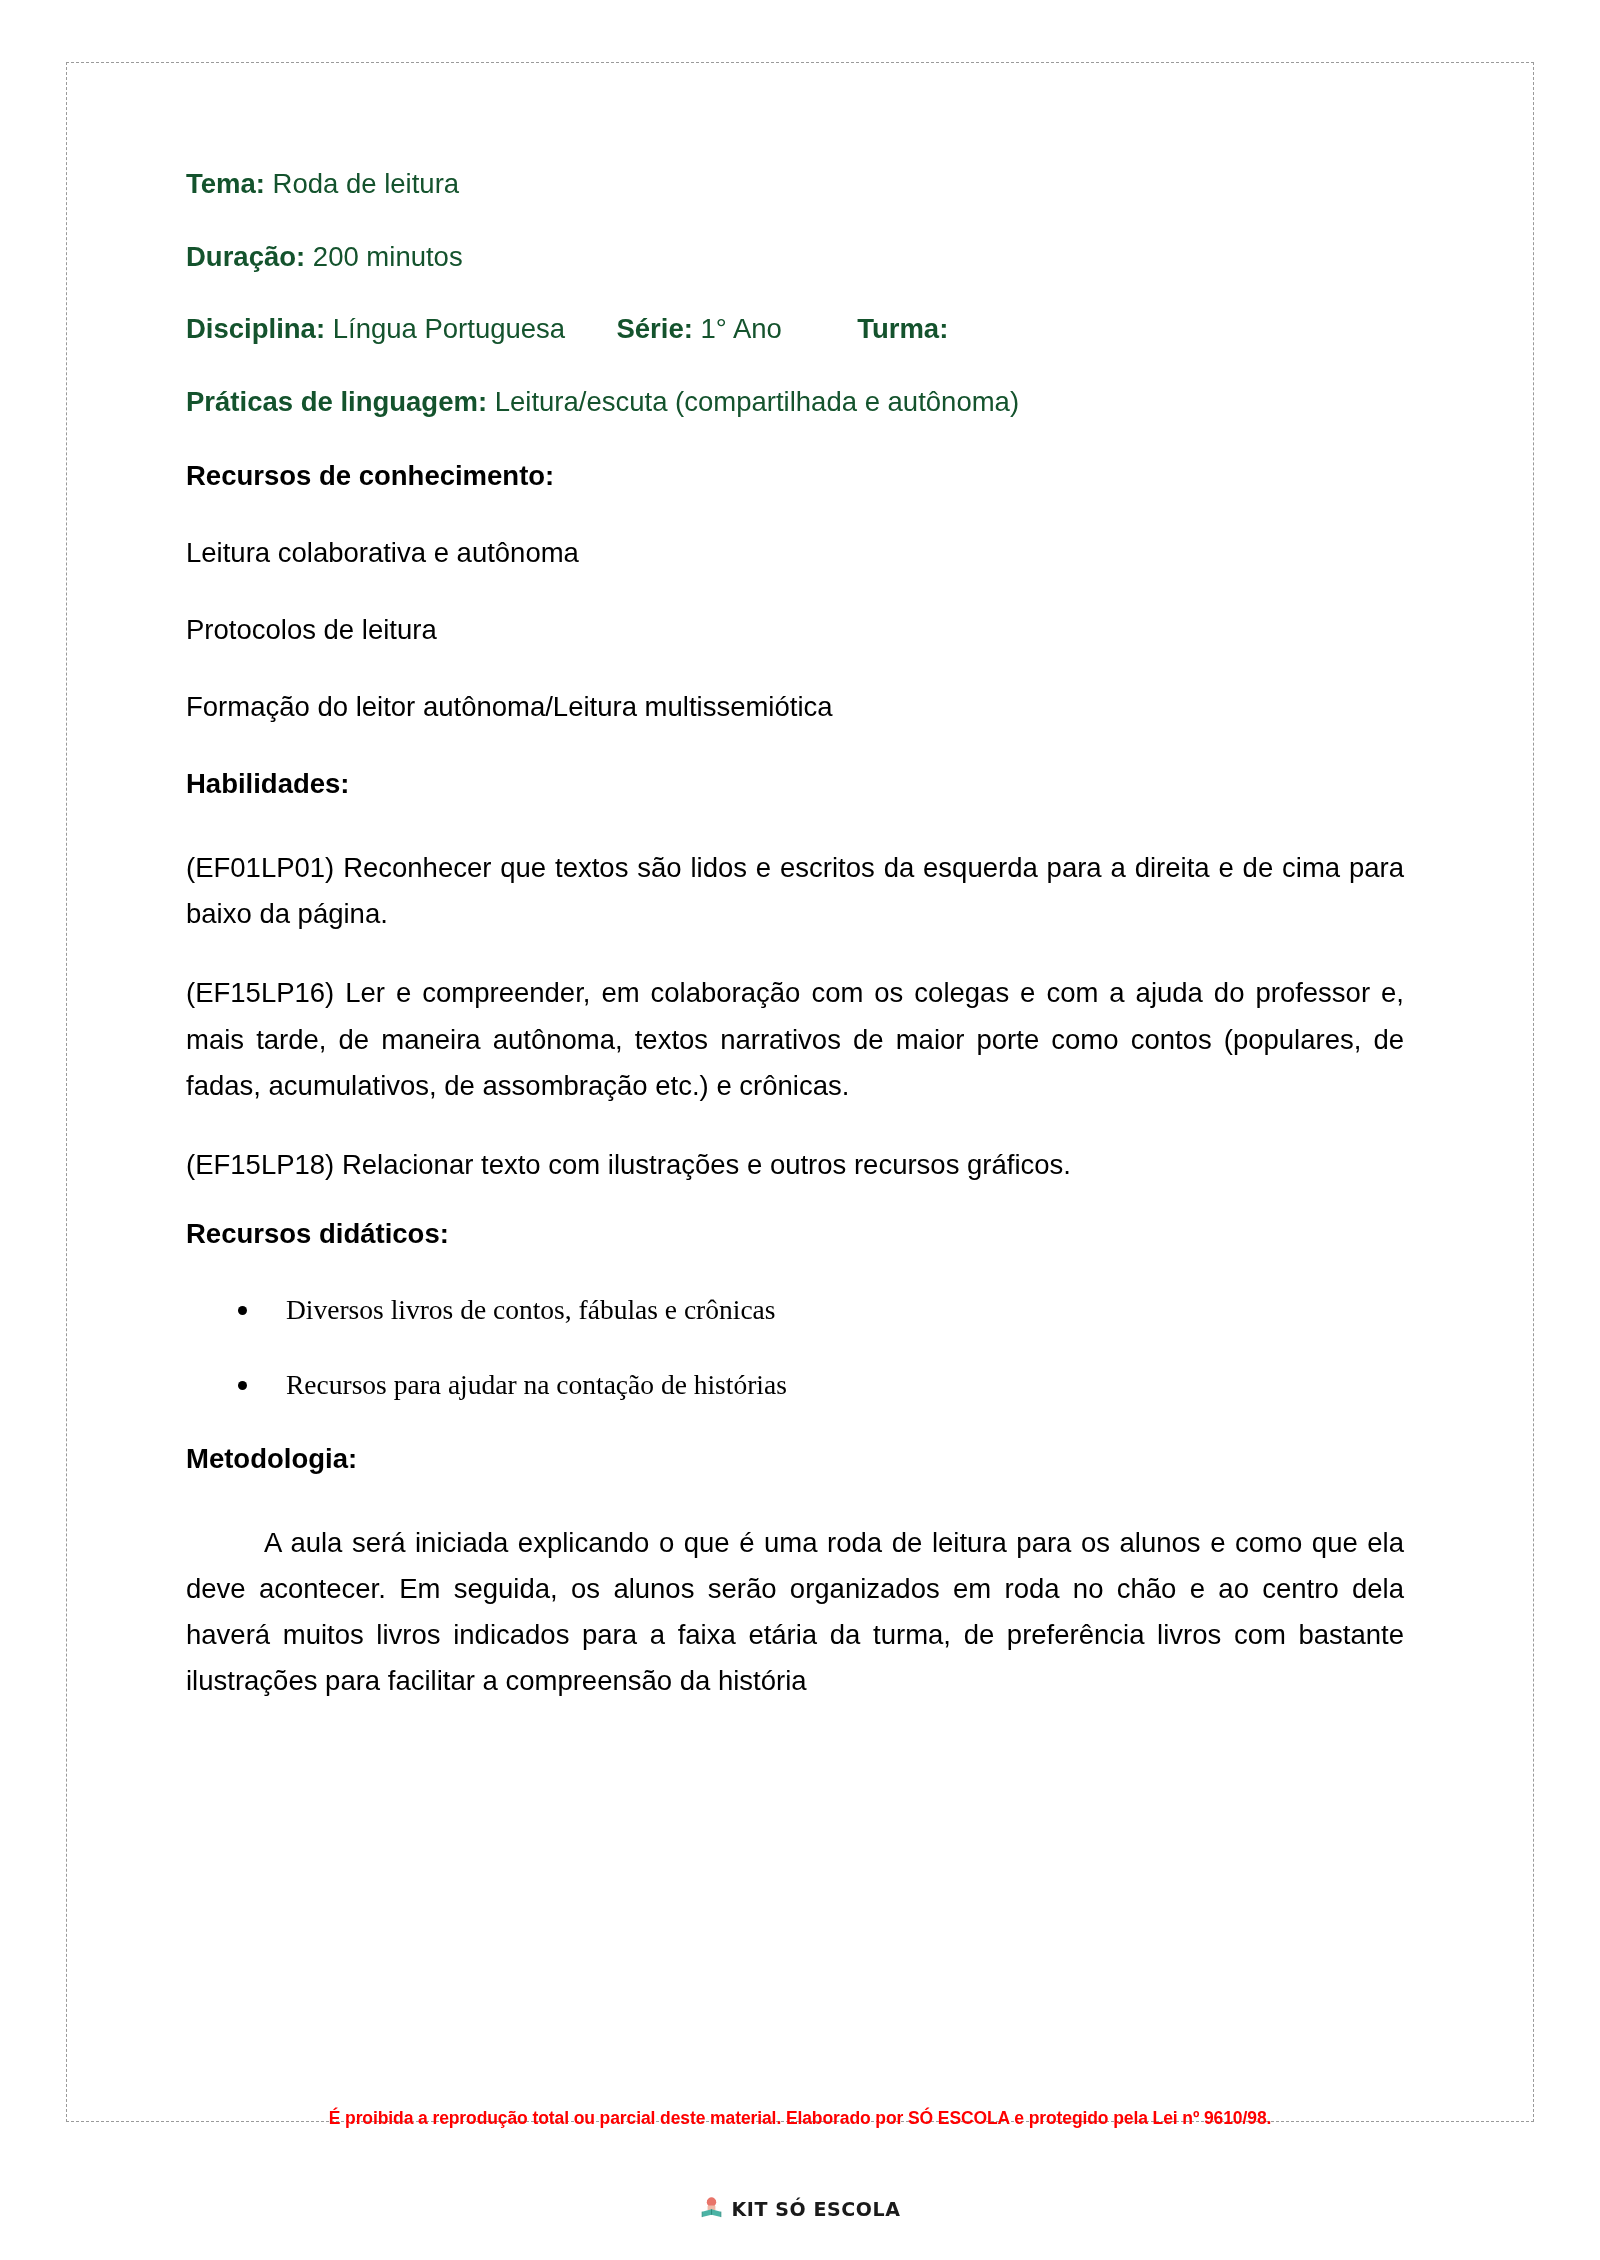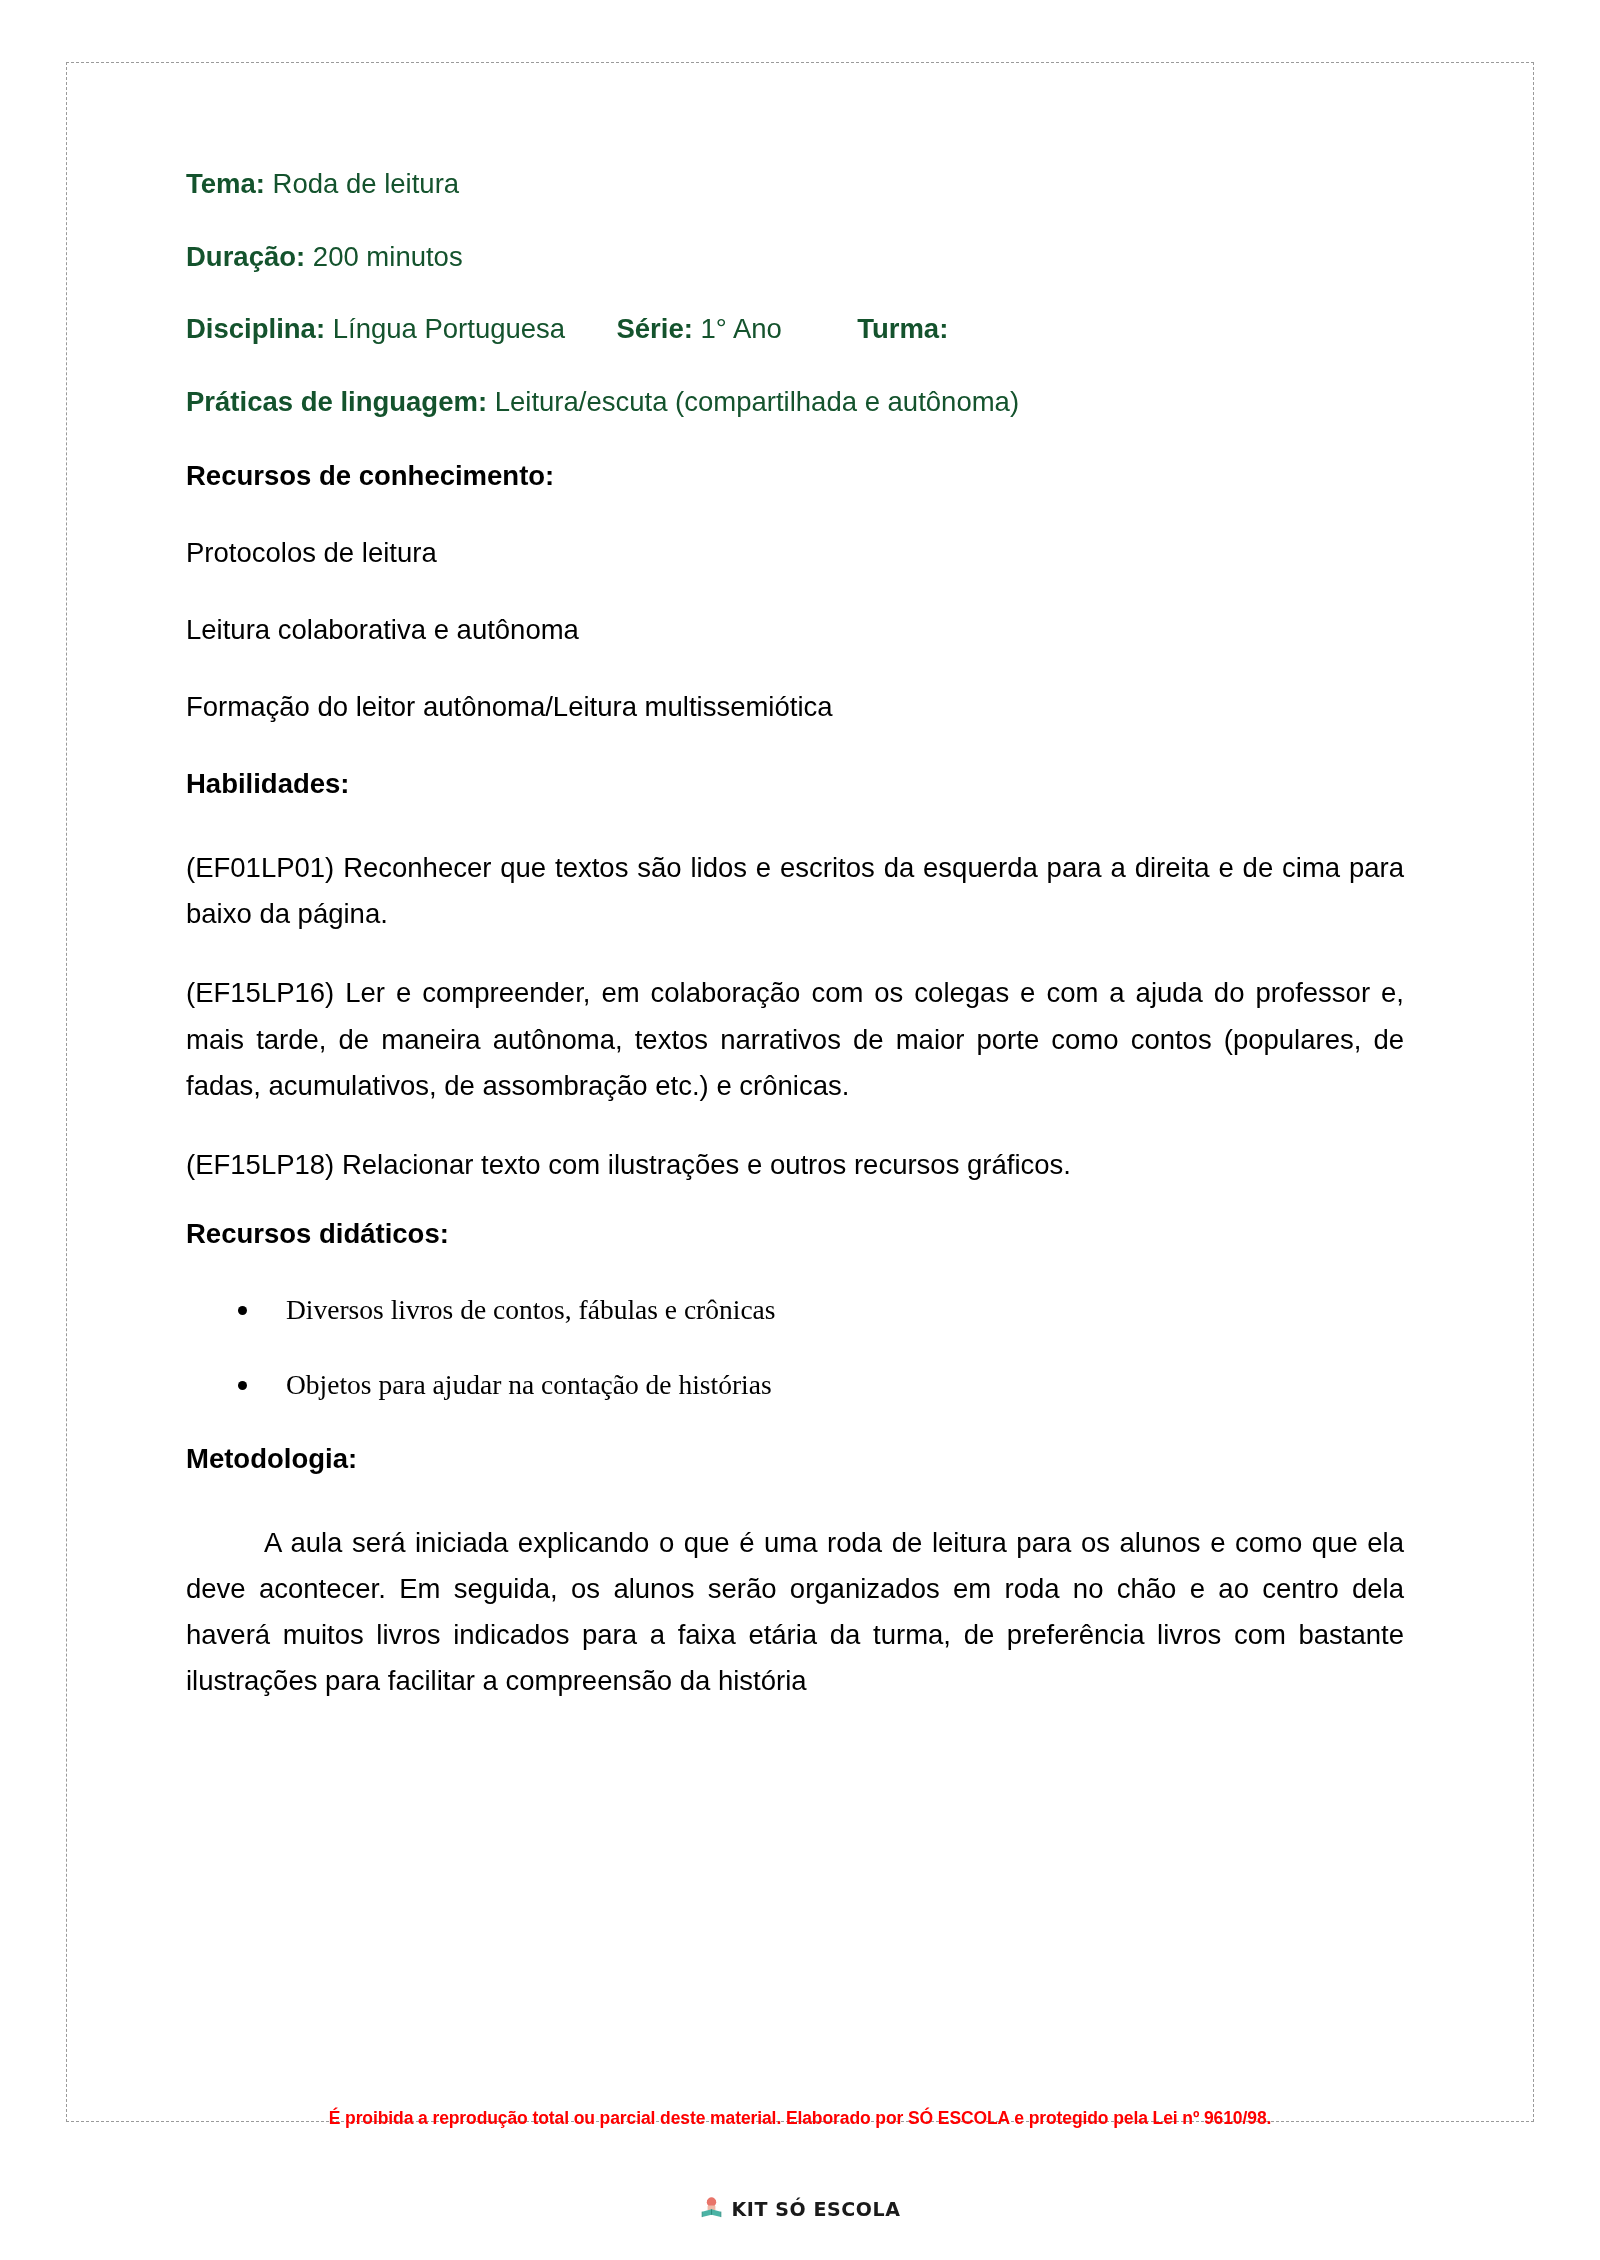--- a/index.html
+++ b/index.html
@@ -162,40 +162,40 @@
     <span></span>
   </p>
 
   <p class="line">
     <b>Práticas de linguagem:</b>
     <span>Leitura/escuta (compartilhada e autônoma)</span>
   </p>
 
   <p class="heading">Recursos de conhecimento:</p>
 
+  <p class="plain">Leitura colaborativa e autônoma</p>
   <p class="plain">Protocolos de leitura</p>
-  <p class="plain">Leitura colaborativa e autônoma</p>
   <p class="plain">Formação do leitor autônoma/Leitura multissemiótica</p>
 
   <p class="heading">Habilidades:</p>
 
   <p class="para">(EF01LP01) Reconhecer que textos são lidos e escritos da esquerda para a direita e de cima para baixo da página.</p>
   <p class="para">(EF15LP16) Ler e compreender, em colaboração com os colegas e com a ajuda do professor e, mais tarde, de maneira autônoma, textos narrativos de maior porte como contos (populares, de fadas, acumulativos, de assombração etc.) e crônicas.</p>
   <p class="para tight">(EF15LP18) Relacionar texto com ilustrações e outros recursos gráficos.</p>
 
   <p class="heading">Recursos didáticos:</p>
 
   <ul class="bullets">
     <li>
       <span class="bullet-dot"></span>
       <span>Diversos livros de contos, fábulas e crônicas</span>
     </li>
     <li>
       <span class="bullet-dot"></span>
-      <span>Objetos para ajudar na contação de histórias</span>
+      <span>Recursos para ajudar na contação de histórias</span>
     </li>
   </ul>
 
   <p class="heading">Metodologia:</p>
 
   <p class="para para-indent">A aula será iniciada explicando o que é uma roda de leitura para os alunos e como que ela deve acontecer. Em seguida, os alunos serão organizados em roda no chão e ao centro dela haverá muitos livros indicados para a faixa etária da turma, de preferência livros com bastante ilustrações para facilitar a compreensão da história</p>
 
 </div>
 
 <div class="footer-note">É proibida a reprodução total ou parcial deste material. Elaborado por SÓ ESCOLA e protegido pela Lei nº 9610/98.</div>

